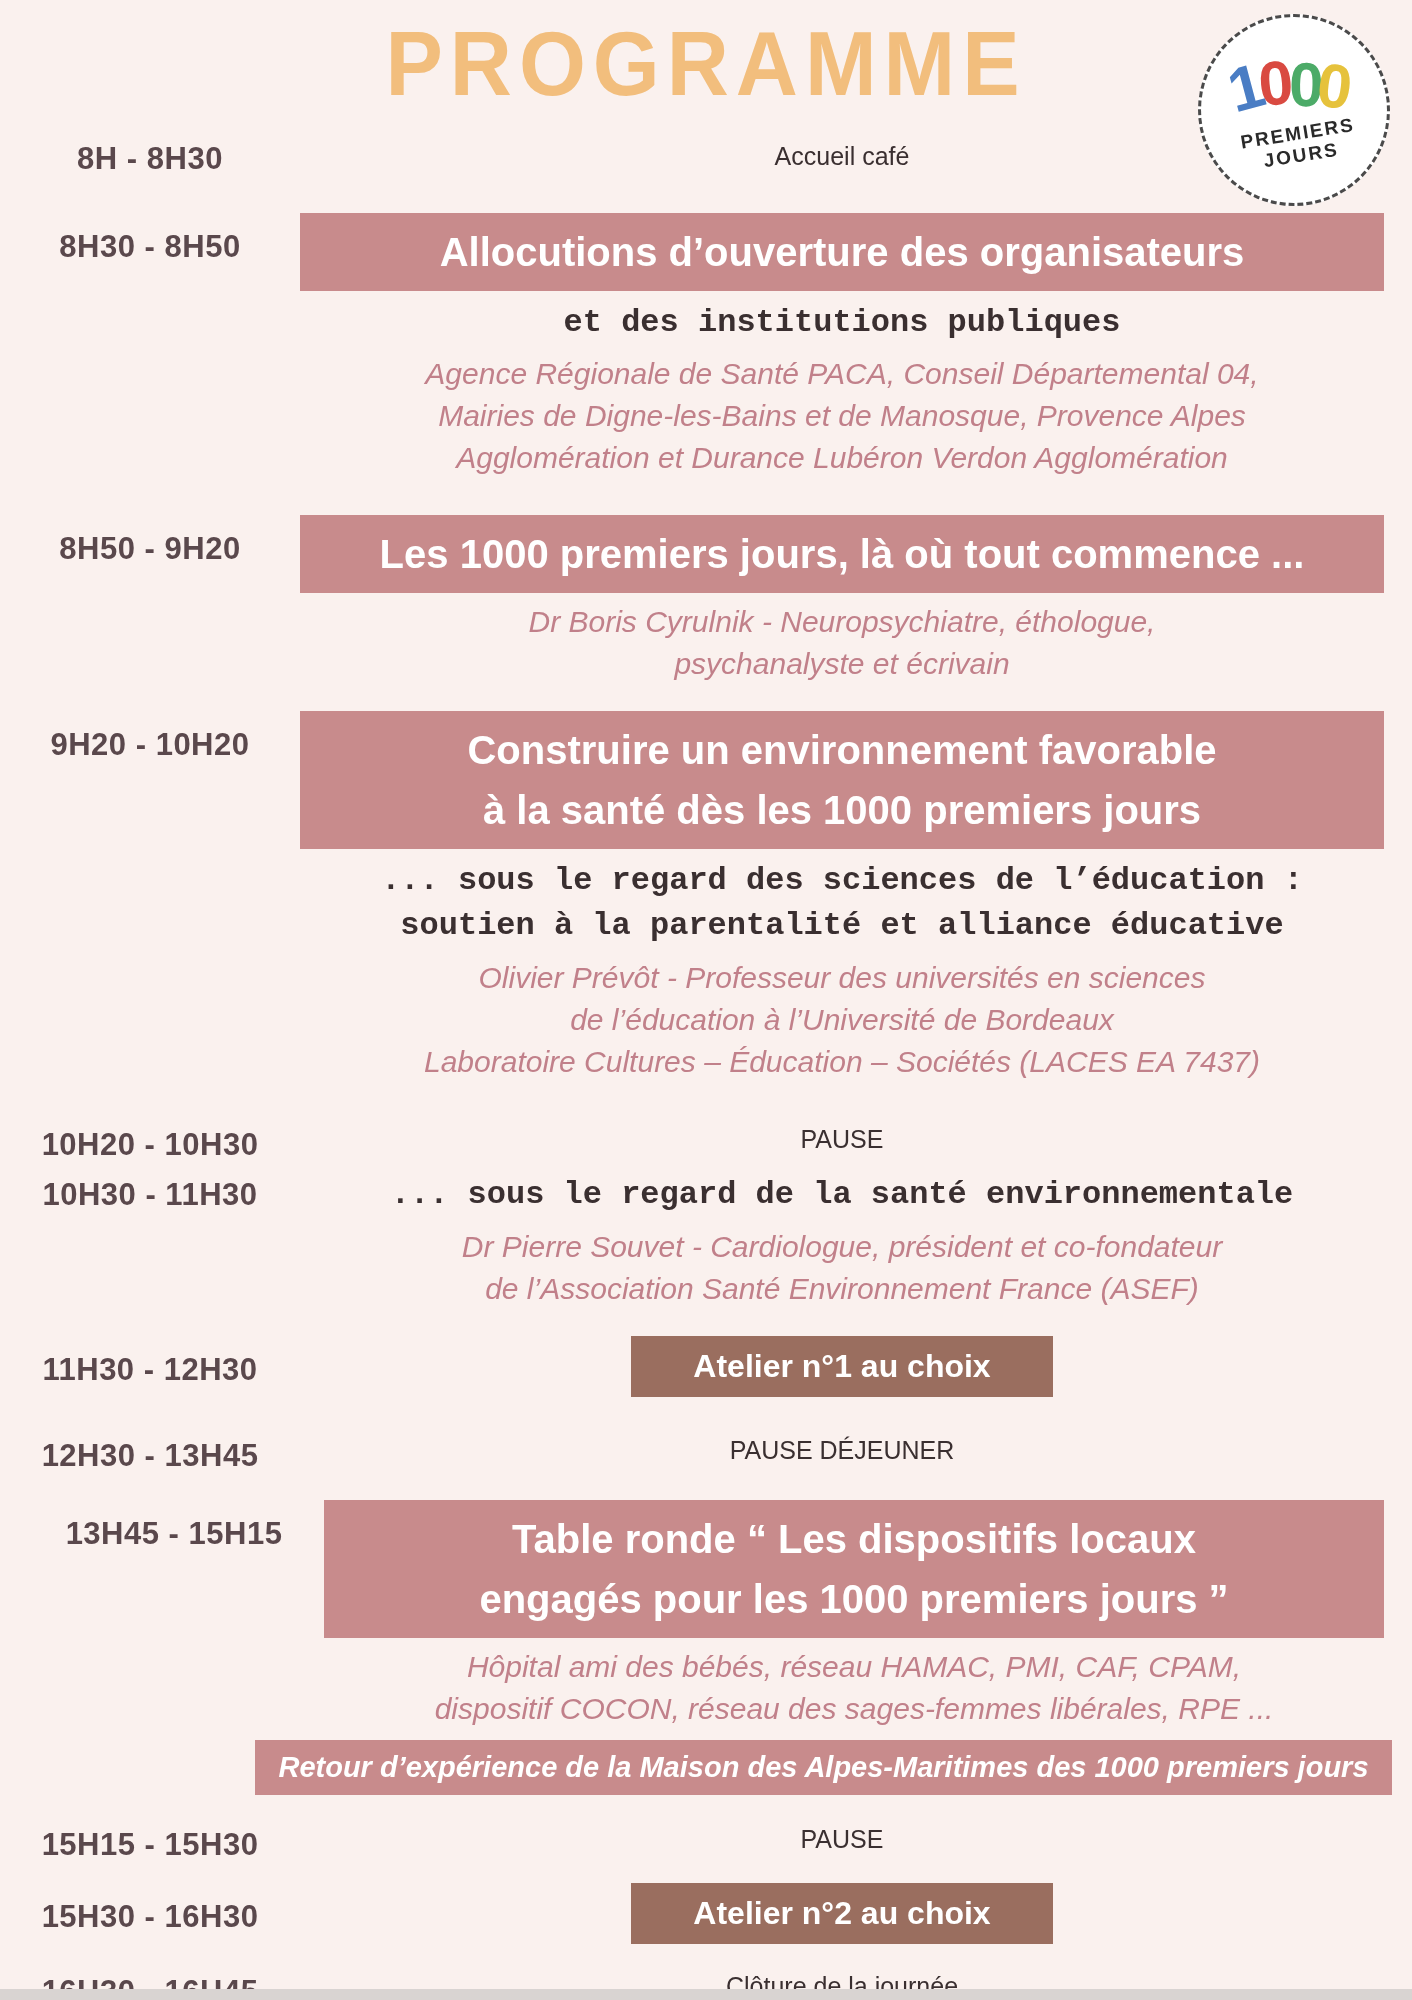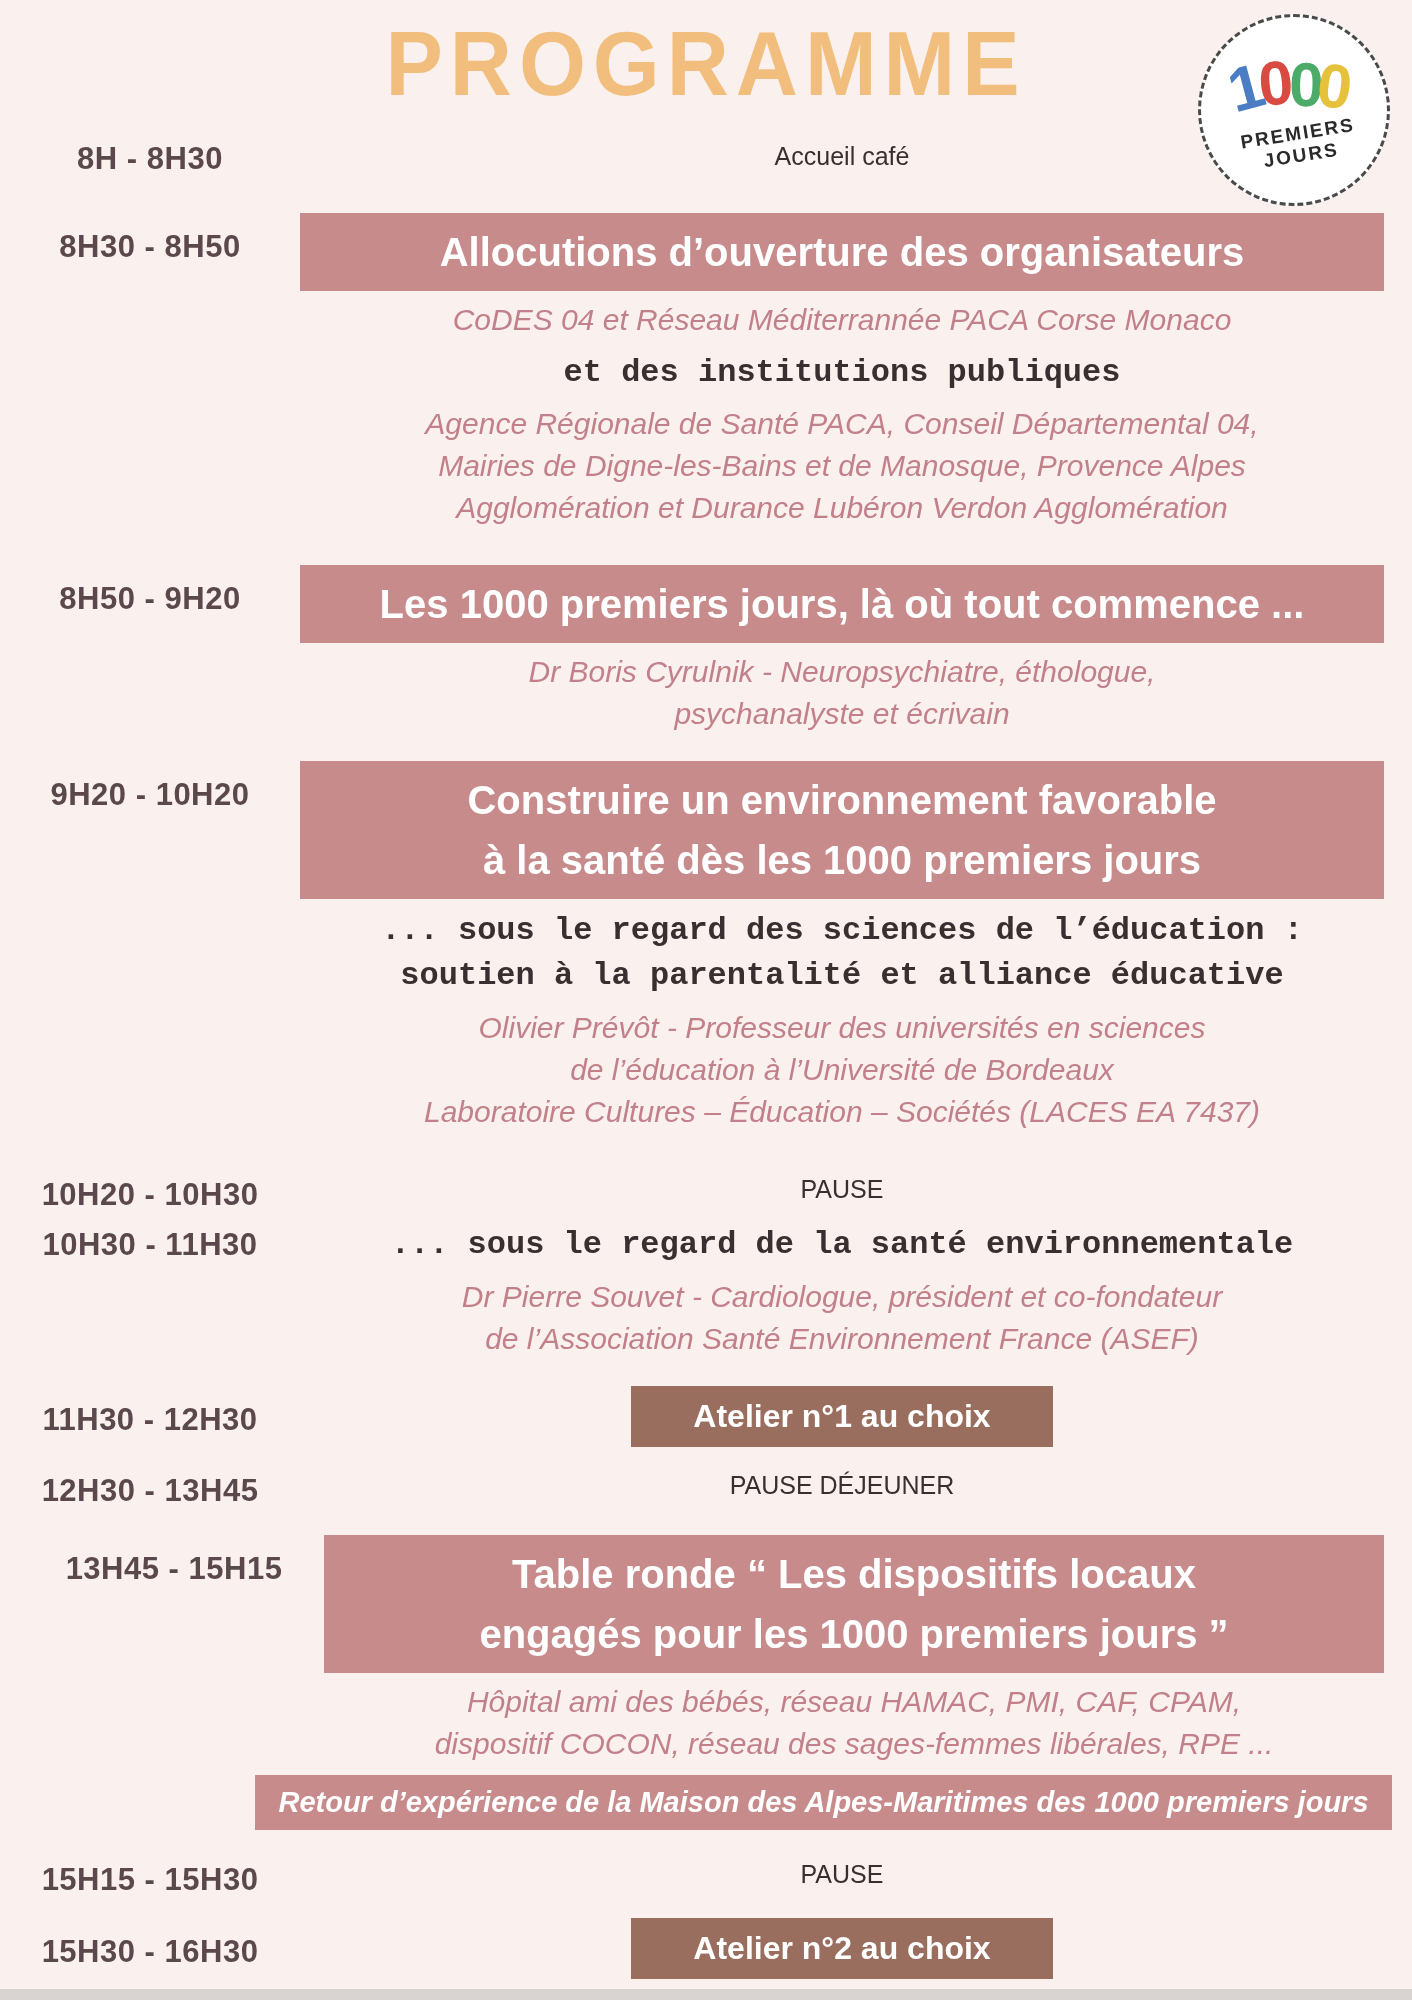--- a/index.html
+++ b/index.html
@@ -82,21 +82,21 @@
     background:#d9d4d2;
   }
   
   #r0{margin-top:26px;align-items:center;}
   #r1{margin-top:36px;}
   #r2{margin-top:36px;}
   #r3{margin-top:26px;}
   #r4{margin-top:40px;}
   #r5{margin-top:10px;}
   #r6{margin-top:26px;}
-  #r7{margin-top:22px;}
+  #r7{margin-top:37px;}
   #r8{margin-top:26px;padding-left:24px;}
   #r9{margin-top:28px;}
   #r10{margin-top:20px;}
   #r11{margin-top:26px;}
 </style>
 </head>
 <body>
 
 <div class="page">
 
@@ -118,21 +118,20 @@
     <div class="time">8H - 8H30</div>
     <div class="content">
       <div class="plain-title">Accueil café</div>
     </div>
   </div>
 
   <div class="row" id="r1">
     <div class="time pt">8H30 - 8H50</div>
     <div class="content">
       <div class="banner">Allocutions d’ouverture des organisateurs</div>
-      <div class="speaker">CoDES 04 et Réseau Méditerrannée PACA Corse Monaco</div>
       <div class="subtitle">et des institutions publiques</div>
       <div class="speaker">Agence Régionale de Santé PACA, Conseil Départemental 04,
 Mairies de Digne-les-Bains et de Manosque, Provence Alpes
 Agglomération et Durance Lubéron Verdon Agglomération</div>
     </div>
   </div>
 
   <div class="row" id="r2">
     <div class="time pt">8H50 - 9H20</div>
     <div class="content">

